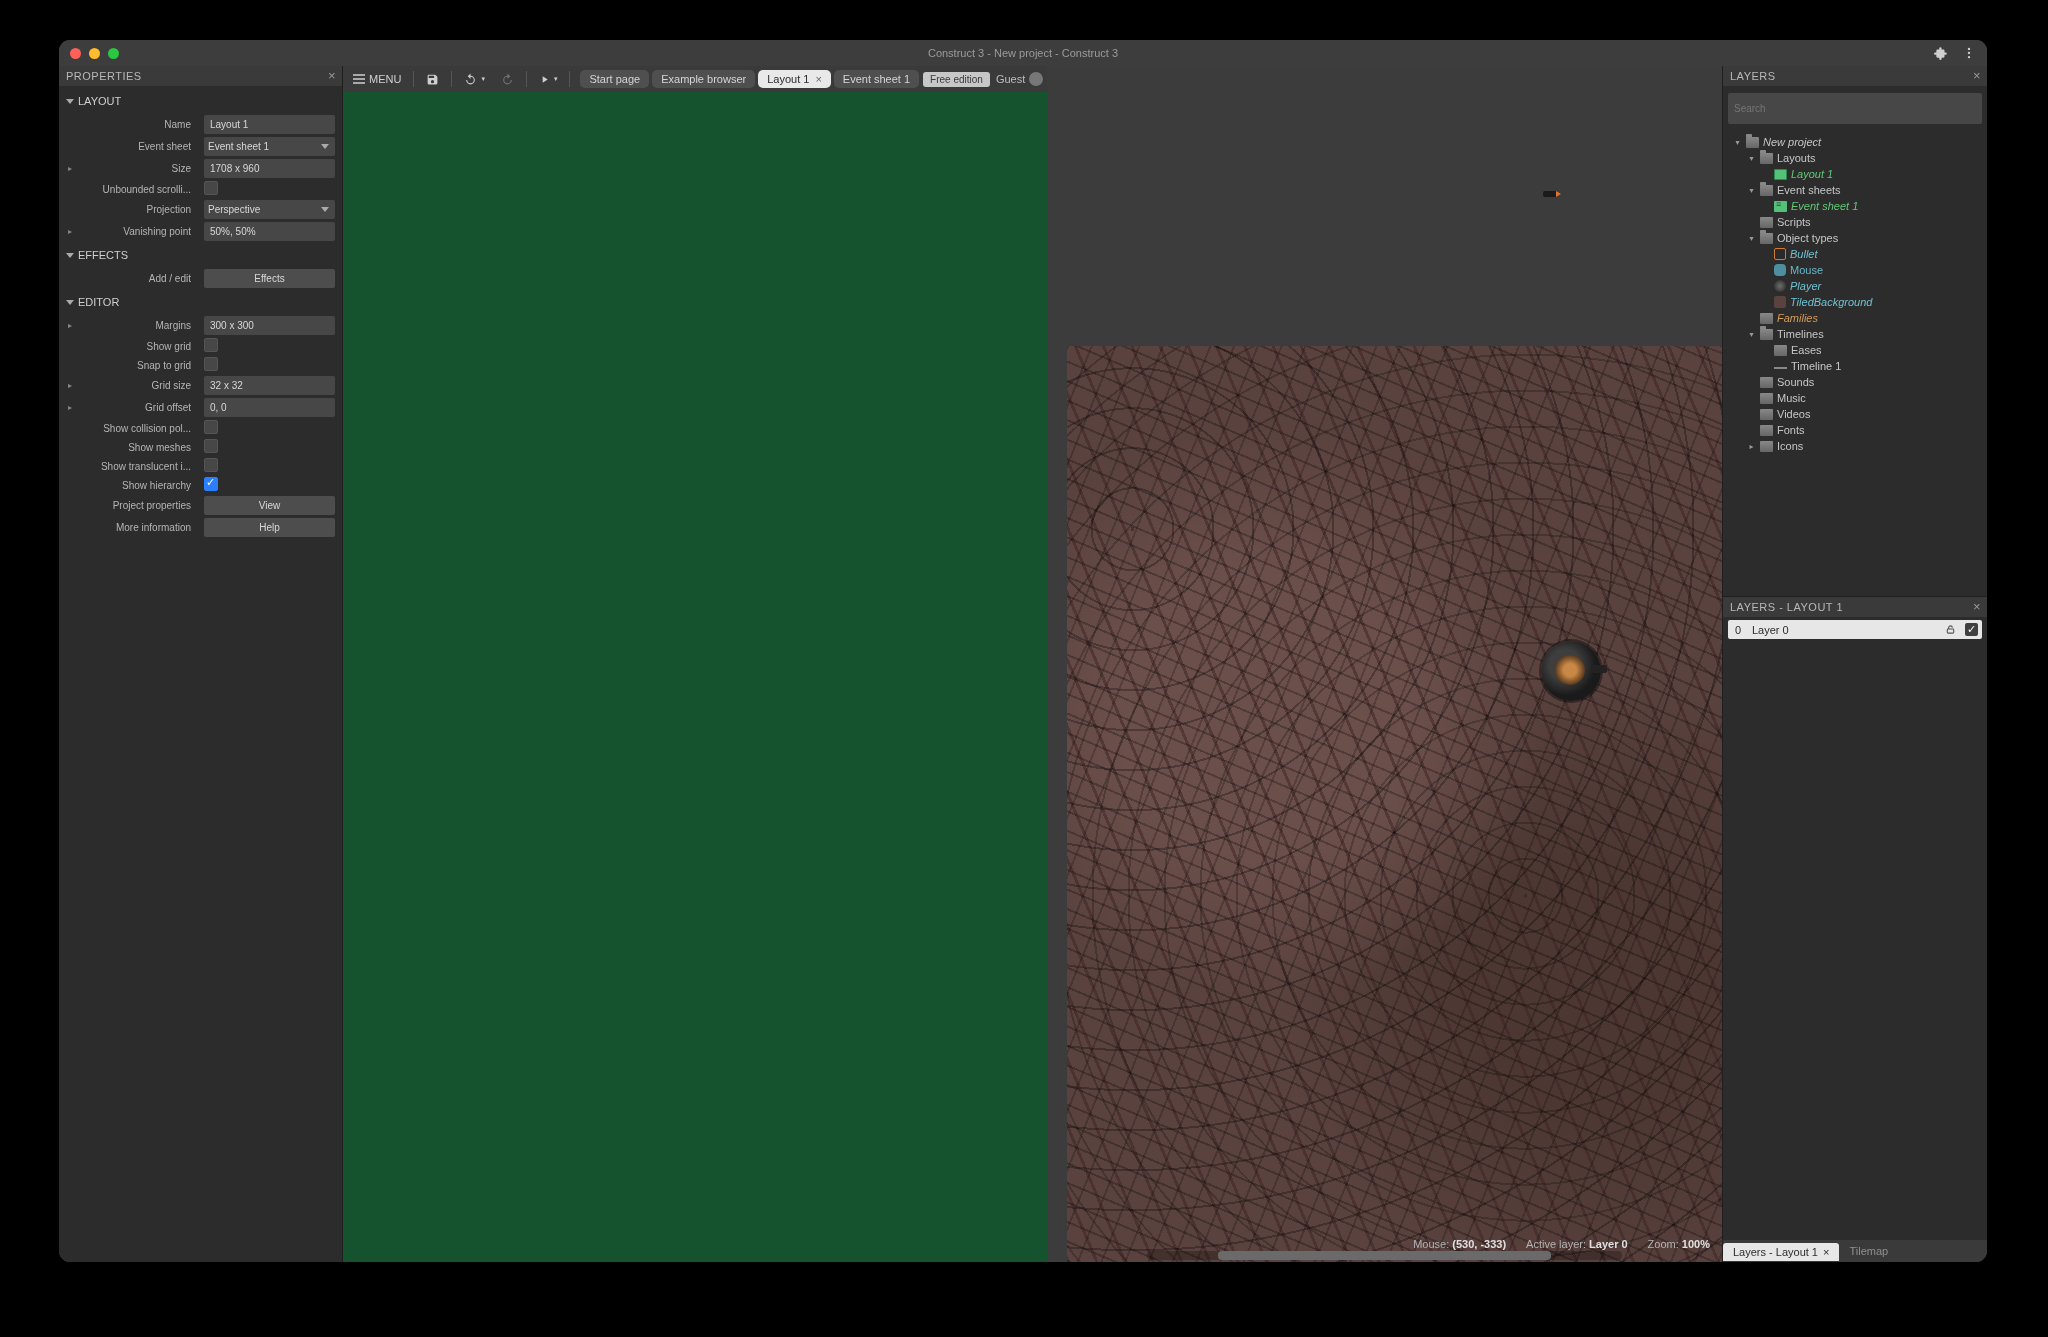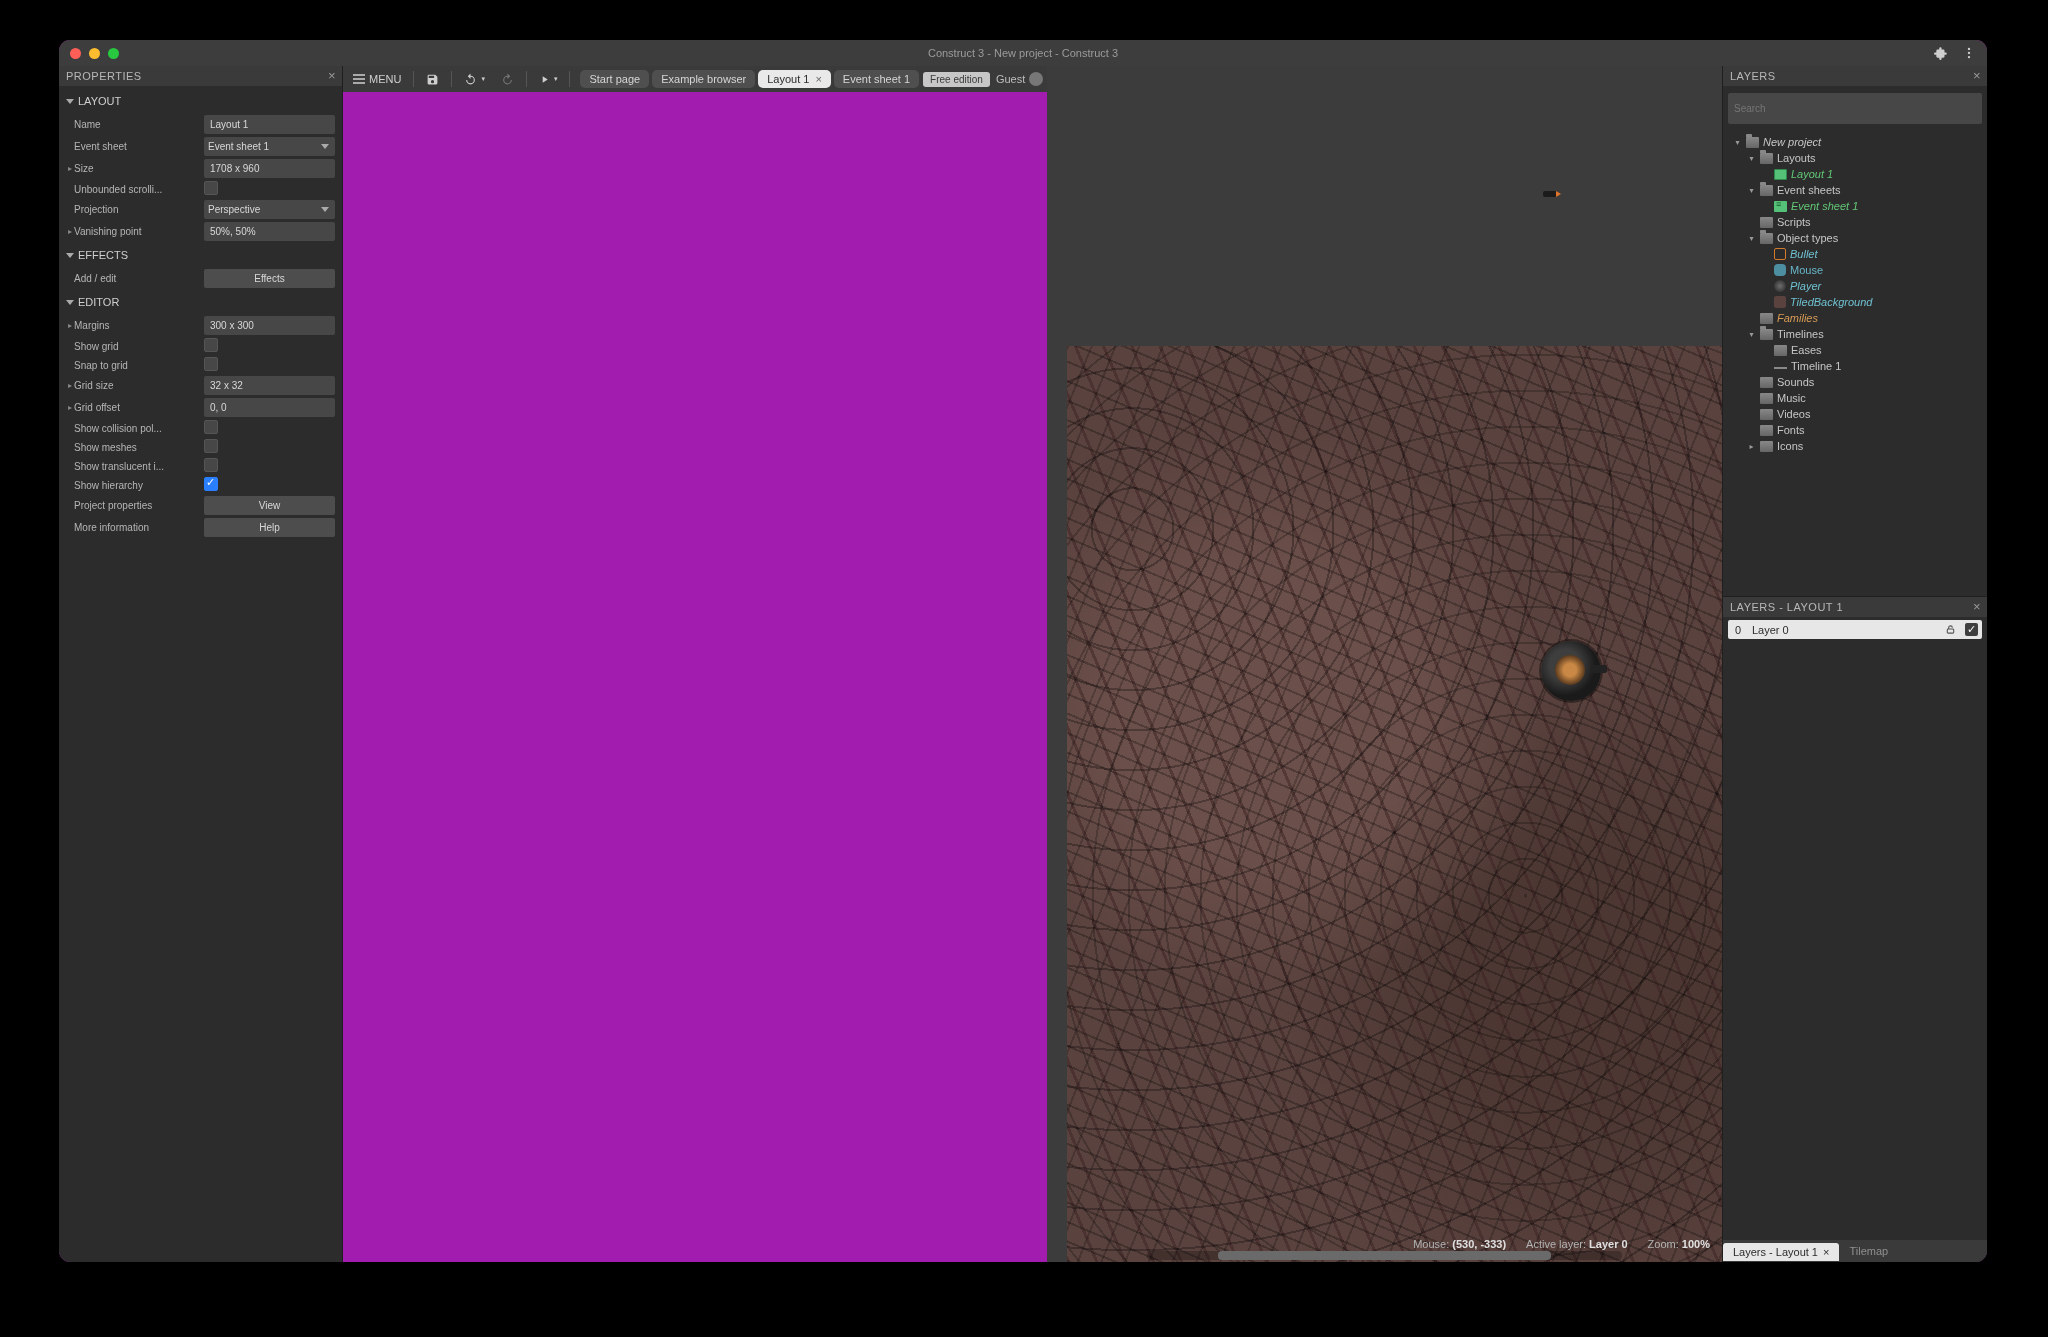--- a/index.html
+++ b/index.html
@@ -1,34 +1,34 @@
 <!DOCTYPE html>
 <html><head>
 <meta charset="utf-8">
 <style>
 *{box-sizing:border-box;margin:0;padding:0;font-family:-apple-system,BlinkMacSystemFont,"Segoe UI",Arial,sans-serif;font-size:11px;user-select:none}
 body{background:#000;width:2048px;height:1337px;overflow:hidden;position:relative}
-.window{position:absolute;left:59px;top:40px;width:1928px;height:1222px;background:#a21caf;border-radius:11px;overflow:hidden;display:flex;flex-direction:column;box-shadow:0 0 24px rgba(0,0,0,.7)}
+.window{position:absolute;left:59px;top:40px;width:1928px;height:1222px;background:#14532d;border-radius:11px;overflow:hidden;display:flex;flex-direction:column;box-shadow:0 0 24px rgba(0,0,0,.7)}
 .titlebar{height:26px;background:#3d3d3d;display:flex;align-items:center;padding:0 11px;position:relative}
 .traffic{display:flex;gap:8px}
 .dot{width:11px;height:11px;border-radius:50%}
 .dot.r{background:#ff5f57}.dot.y{background:#febc2e}.dot.g{background:#28c840}
 .title-text{position:absolute;left:50%;transform:translateX(-50%);color:#9b9b9b;font-size:11px}
 .title-right{margin-left:auto;display:flex;align-items:center;gap:14px;color:#cfcfcf}
 .puzzle-icon,.kebab-icon{width:14px;height:14px;display:flex;align-items:center;justify-content:center}
 .body{flex:1;display:flex;min-height:0}
 
 .left-panel{width:284px;background:#2c2c2c;border-right:1px solid #1f1f1f;display:flex;flex-direction:column}
 .panel-title{height:20px;background:#3a3a3a;color:#b8b8b8;font-size:10px;letter-spacing:.5px;padding-left:7px;display:flex;align-items:center;position:relative}
 .panel-close{position:absolute;right:6px;top:2px;color:#999;font-size:13px;cursor:pointer}
 .props{padding:4px 7px}
 .group-header{display:flex;align-items:center;gap:4px;color:#cfcfcf;font-size:10px;padding:5px 0}
 .tri{width:0;height:0;border-left:4px solid transparent;border-right:4px solid transparent;border-top:5px solid #aaa}
 .row{display:flex;align-items:center;margin:3px 0}
-.row label{flex:0 0 130px;padding-right:25px;color:#b5b5b5;font-size:10px;white-space:nowrap;overflow:hidden;text-overflow:ellipsis}
+.row label{flex:0 0 130px;text-align:right;padding-right:13px;color:#b5b5b5;font-size:10px;white-space:nowrap;overflow:hidden;text-overflow:ellipsis}
 .row .val{flex:1}
 .text-field{width:100%;background:#474747;border:none;color:#d8d8d8;padding:3px 6px;font-size:10px;height:19px;border-radius:2px}
 .select-field{width:100%;background:#474747;border:none;color:#d8d8d8;padding:2px 4px;font-size:10px;height:19px;border-radius:2px;appearance:none;position:relative}
 .select-wrap{position:relative;width:100%}
 .select-wrap::after{content:"";position:absolute;right:6px;top:7px;border-left:4px solid transparent;border-right:4px solid transparent;border-top:5px solid #aaa;pointer-events:none}
 .btn-field{width:100%;background:#4d4d4d;border:none;color:#d8d8d8;font-size:10px;height:19px;border-radius:2px;cursor:pointer}
 .chk{width:14px;height:14px;background:#474747;border-radius:2px;border:1px solid #555;display:inline-block;position:relative}
 .chk.on{background:#2a7fff;border-color:#2a7fff}
 .chk.on::after{content:"✓";color:#fff;position:absolute;left:1px;top:-2px;font-size:11px}
 .row .expander{width:8px;color:#888;font-size:8px;text-align:center}

